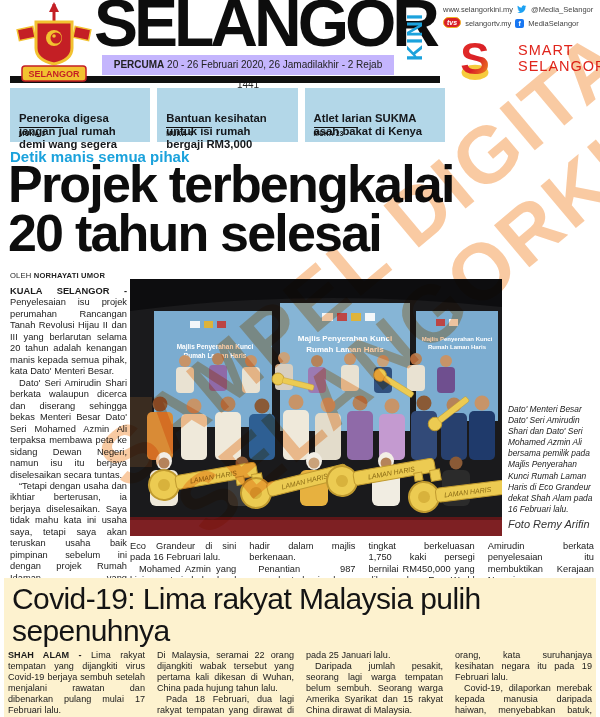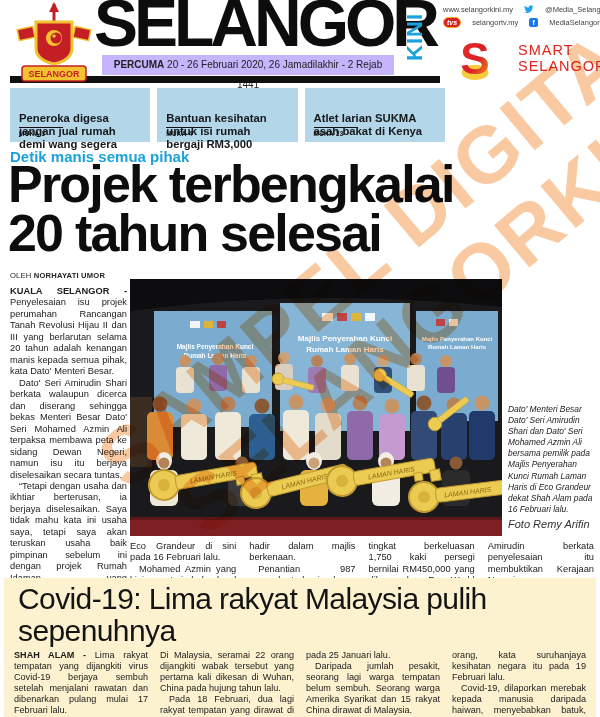--- a/index.html
+++ b/index.html
@@ -20,21 +20,21 @@
     writing-mode:vertical-rl; transform:rotate(180deg);
     font-size:22px; font-weight:800; color:#1ba2dc; letter-spacing:1px;
   }
   .datebar {
     position:absolute; left:102px; top:55px; width:292px; height:20px;
     background:#c4b5fd; text-align:center; line-height:20px; font-size:10px; color:#222;
   }
   .datebar b { font-weight:700; }
   .blackbar { position:absolute; left:10px; top:76px; width:430px; height:7px; background:#101010; }
   .social { position:absolute; left:443px; top:4px; width:154px; font-size:7.5px; color:#444; }
-  .social-row { display:flex; align-items:center; gap:11px; margin-bottom:3px; white-space:nowrap; }
+  .social-row { display:flex; align-items:flex-end; gap:4px; margin-bottom:3px; white-space:nowrap; }
   .icon-sm { width:10px; height:10px; flex:0 0 auto; }
   .fb-badge { width:9px; height:9px; background:#1877f2; color:#fff; border-radius:2px;
     font-size:7px; font-weight:700; text-align:center; line-height:9px; flex:0 0 auto;}
   .tvs-badge { background:#d91f26; border:1px solid #f2b21c; color:#fff; border-radius:7px;
     font-size:7px; font-style:italic; font-weight:700; padding:0 3px; line-height:9px; flex:0 0 auto;}
   .smartlogo { position:absolute; left:452px; top:36px; display:flex; align-items:center; gap:4px; }
   .smart-s { width:46px; height:46px; }
   .smart-text { color:#e0251c; font-weight:400; font-size:14.5px; letter-spacing:1px; line-height:1.08;margin-left:16px; }
   
   .teasers { position:absolute; left:10px; top:88px; width:582px; display:grid;
@@ -56,21 +56,21 @@
   .photo { position:absolute; left:130px; top:279px; width:372px; height:257px; }
   .caption { position:absolute; left:508px; top:404px; width:87px;
     font-family:Liberation Sans, sans-serif; font-style:italic; font-size:8.4px;
     line-height:1.32; color:#222; }
   .credit { font-size:11px; margin-top:2px; font-style:italic; color:#333; }
   .ucols { position:absolute; left:130px; top:541px; width:464px; display:grid;
     grid-template-columns:repeat(4,1fr); column-gap:13px; font-size:9.3px;
     line-height:1.235; text-align:justify; color:#1b1b1b; }
   
   .covid { position:absolute; left:4px; top:578px; width:592px; height:139px;
-    background:#fdf2cf; padding:5px 10px 6px; }
+    background:#fdf2cf; padding:5px 4px 6px; }
   .covid-headline { font-size:30px; font-weight:400; letter-spacing:-.6px; color:#141414;
     margin:0 0 4px 4px; line-height:1.05; }
   .ccols { display:grid; grid-template-columns:repeat(4,1fr); column-gap:12px;
     font-size:9.1px; line-height:1.22; text-align:justify; color:#1b1b1b; }
   .ccols b { font-weight:700; }
   
   .watermark { position:absolute; left:30px; top:190px; width:760px; text-align:center;
     transform:rotate(-40deg); font-size:80px; font-weight:800; letter-spacing:3px;
     color:#f49545; opacity:.5; mix-blend-mode:multiply; line-height:1.08;
     pointer-events:none; z-index:40; white-space:nowrap; }

